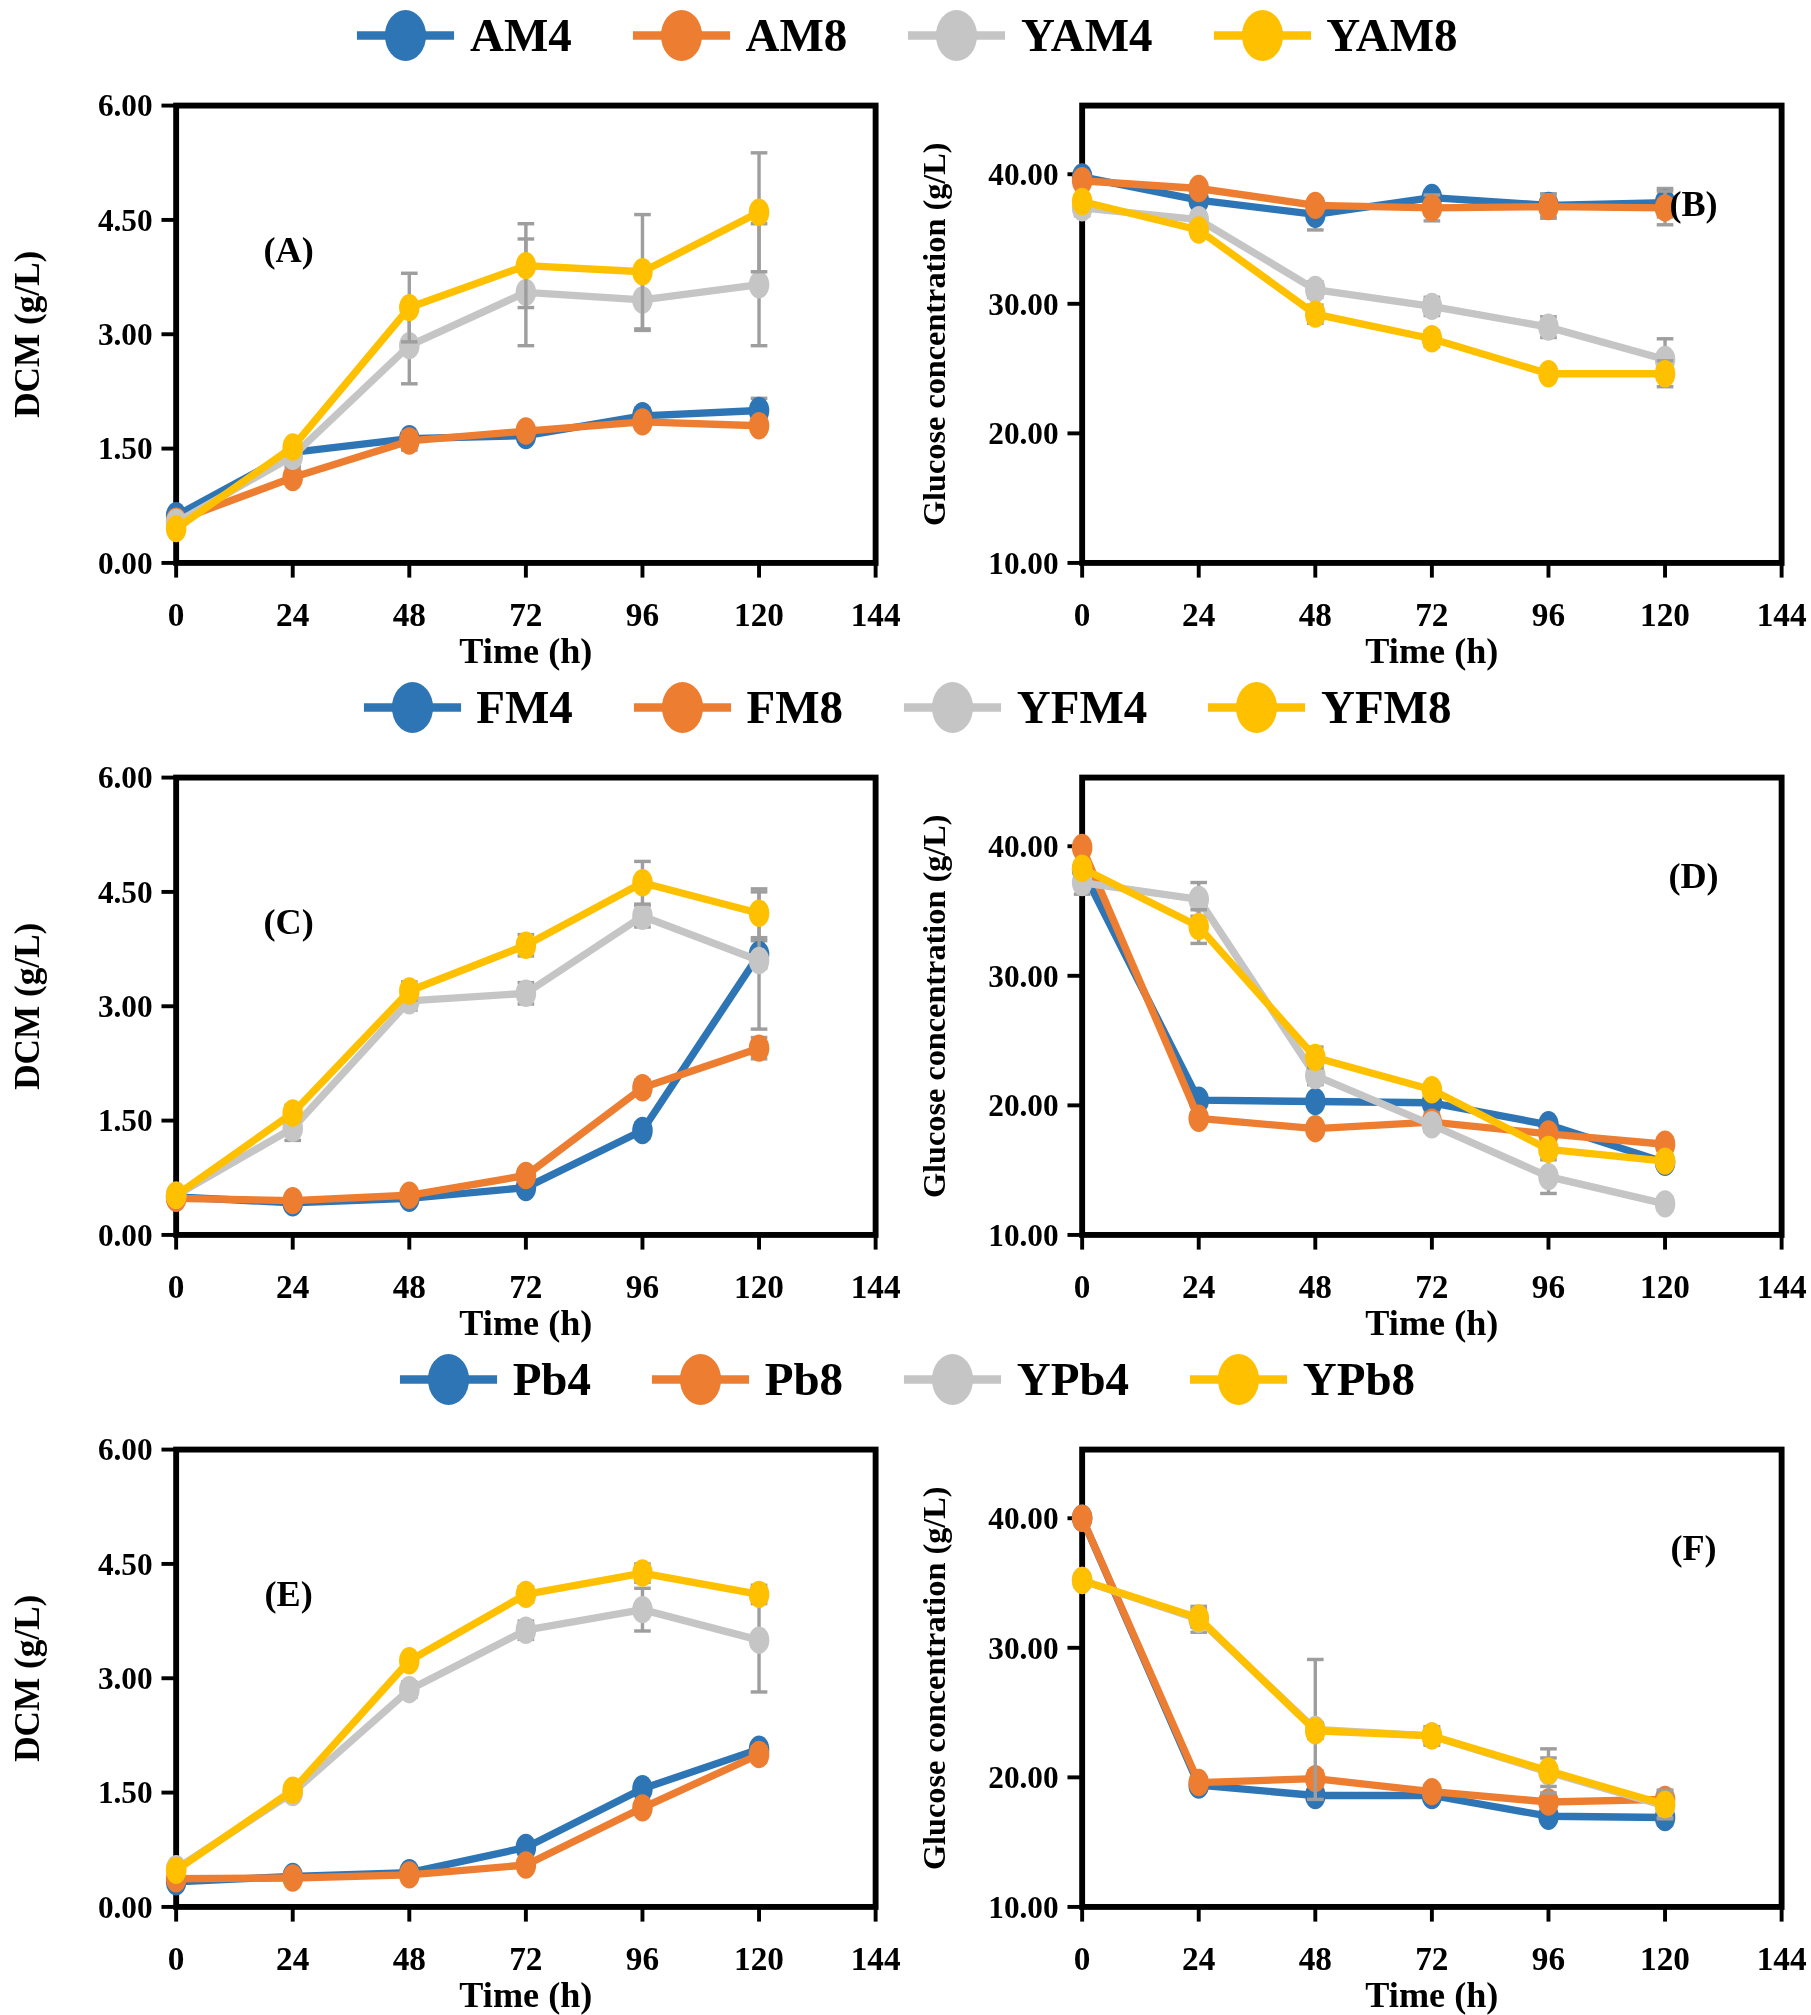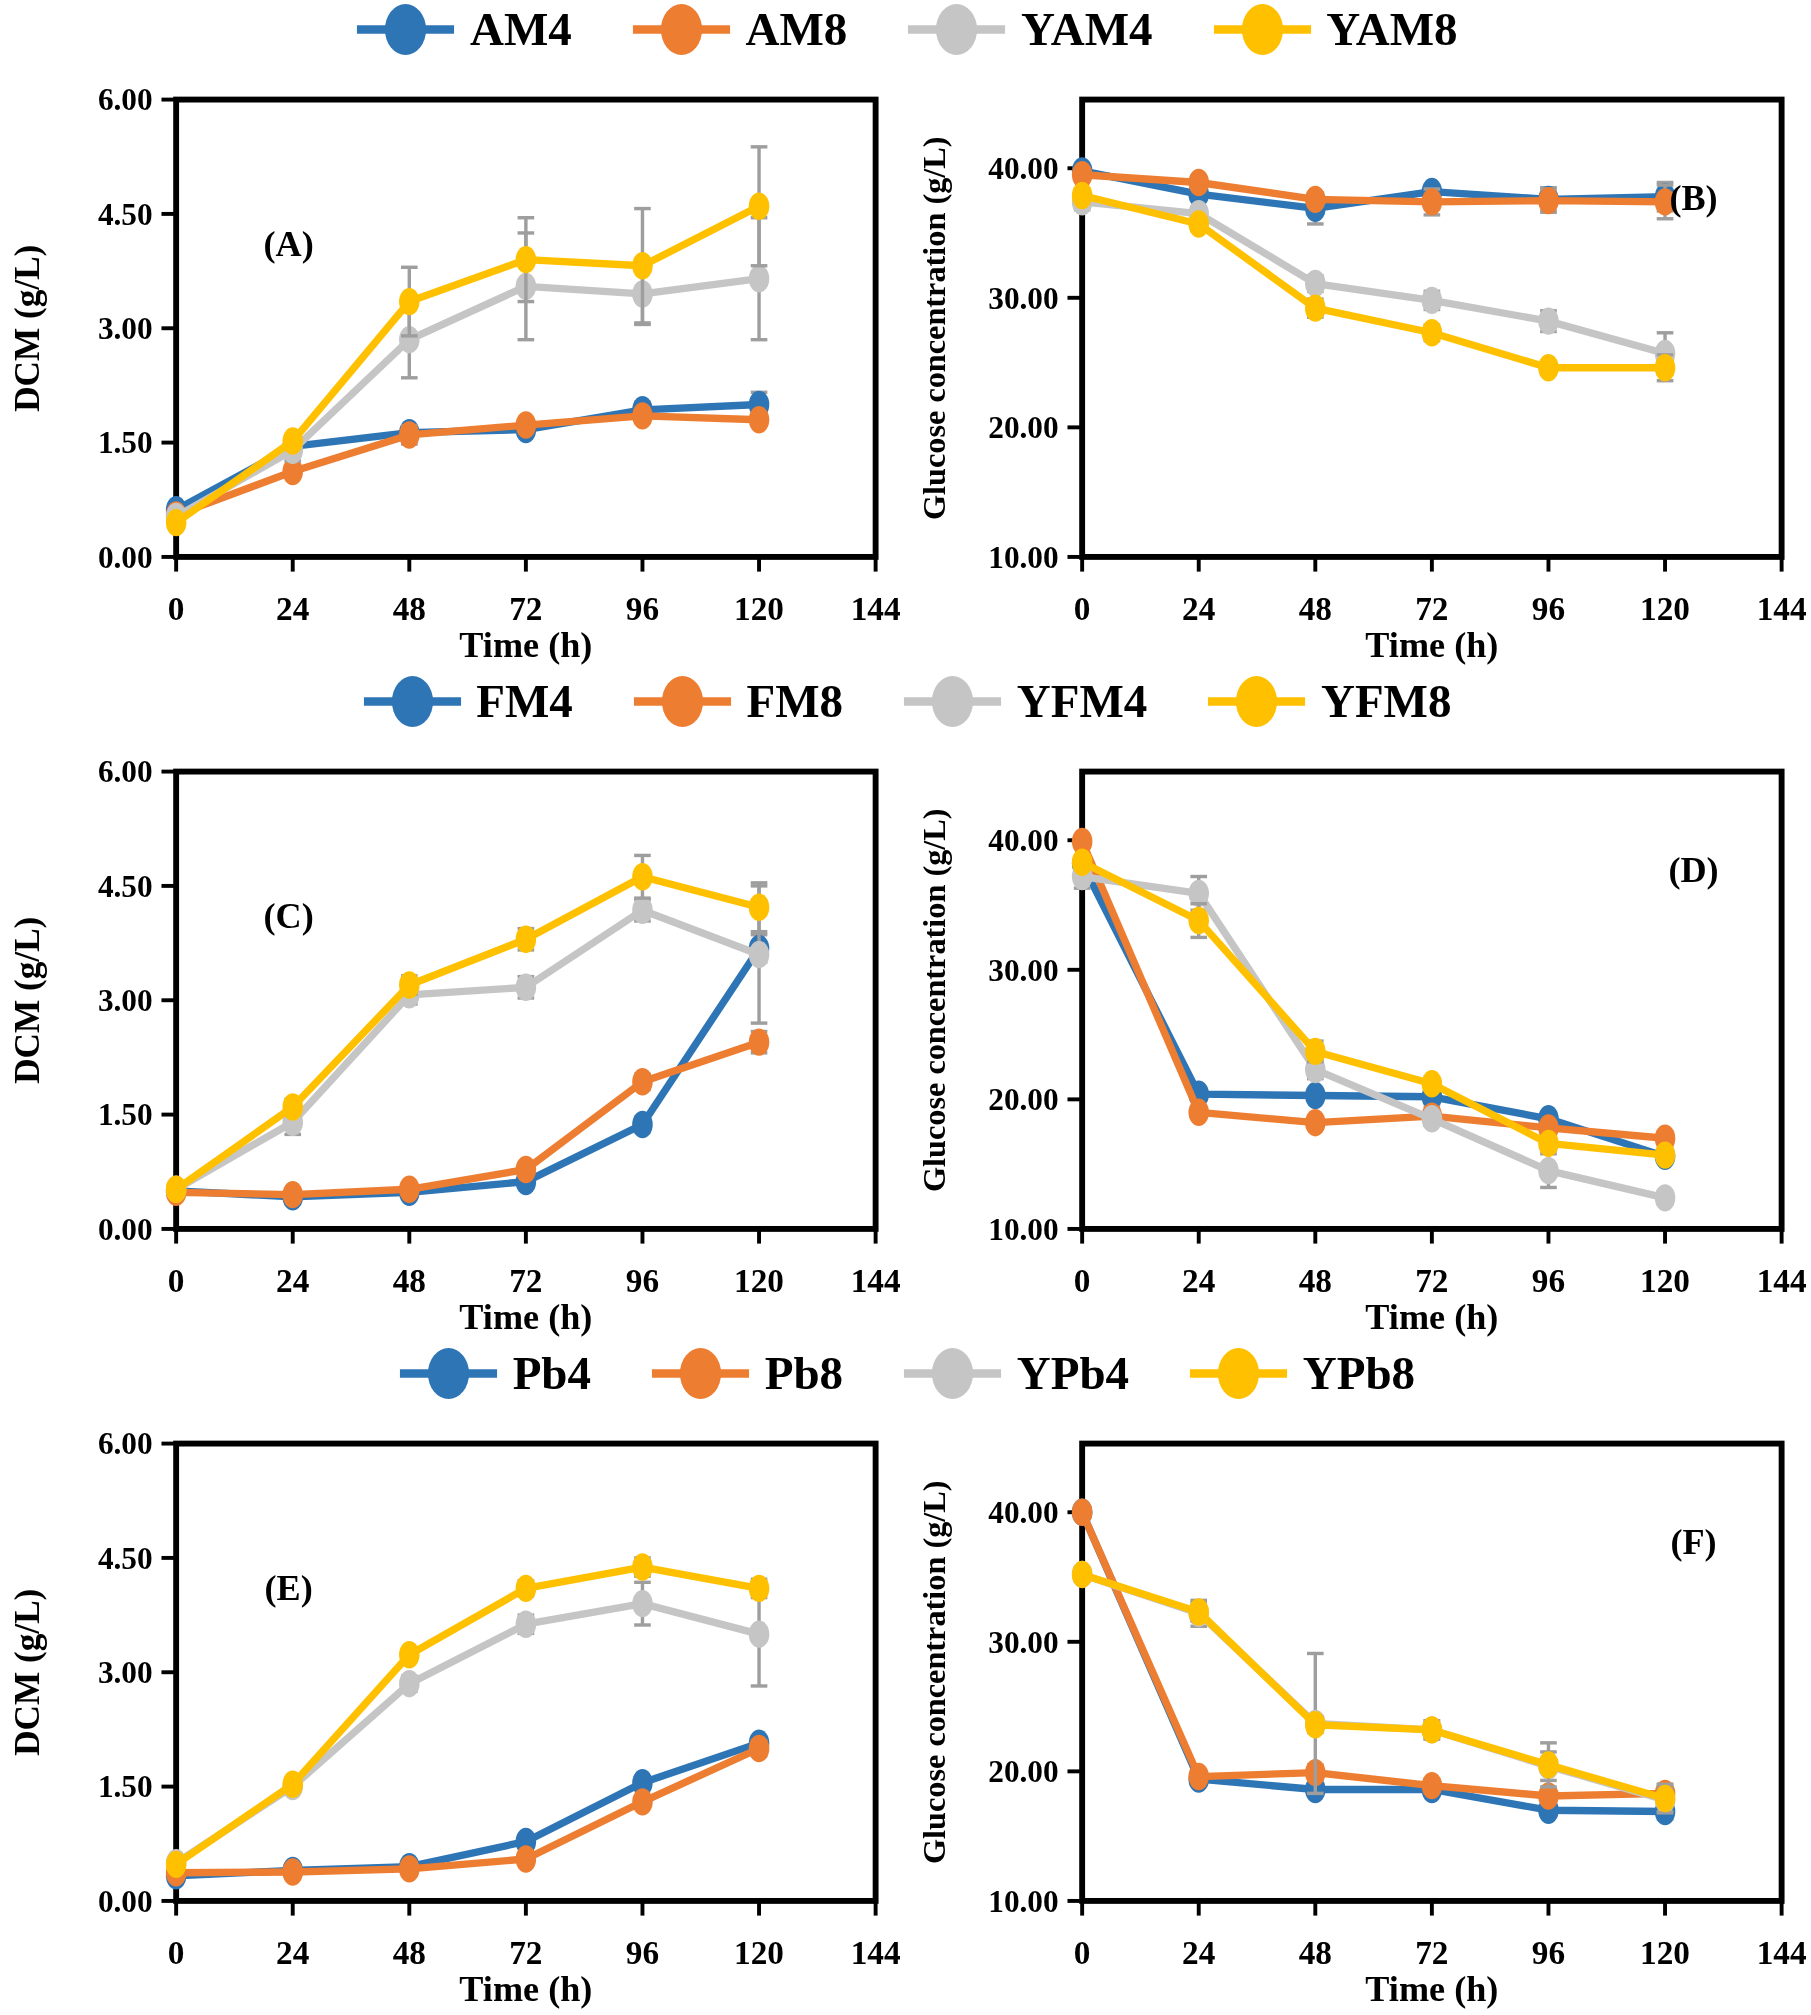--- a/index.html
+++ b/index.html
@@ -3,21 +3,21 @@
 <meta charset="utf-8">
 <style>
   html,body{margin:0;padding:0;background:#ffffff;}
   .page{
     width:1812px;height:2015px;background:#ffffff;
     font-family:"Liberation Serif","DejaVu Serif",serif;
     overflow:hidden;
   }
   .row{width:1812px;height:672px;display:flex;flex-direction:column;}
   .legend{
-    height:58px;margin-top:0;
+    height:58px;margin-top:7px;
     display:flex;justify-content:center;align-items:center;gap:58px;
   }
   .legend-item{display:flex;align-items:center;gap:12.7px;}
   .legend-item svg{display:block;}
   .legend-label{font-size:47px;font-weight:bold;color:#000;line-height:1;}
   .panels{flex:1;display:flex;}
   .panel{margin:0;padding:0;width:906px;height:608px;}
   .panel svg{display:block;width:906px;height:608px;}
   text{font-family:"Liberation Serif","DejaVu Serif",serif;}
 </style>

